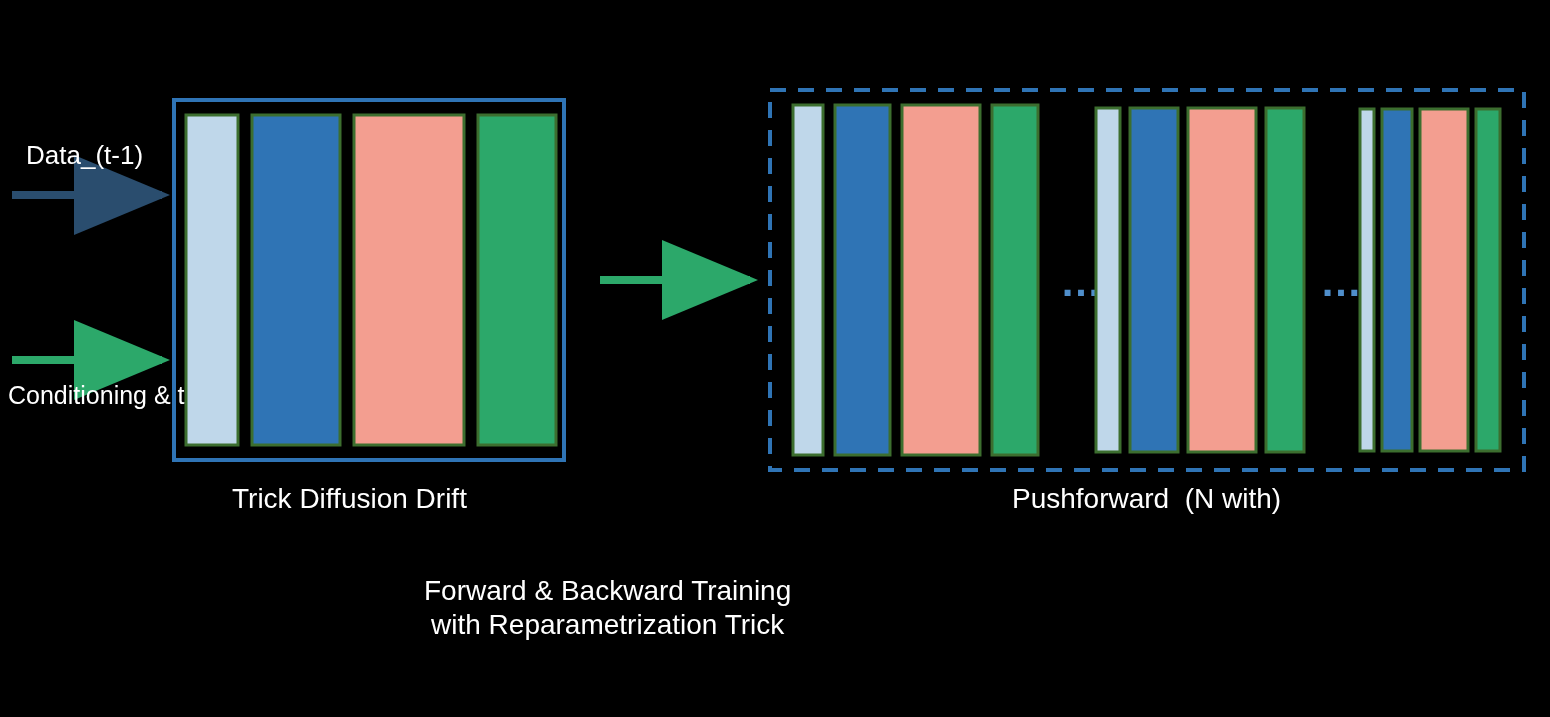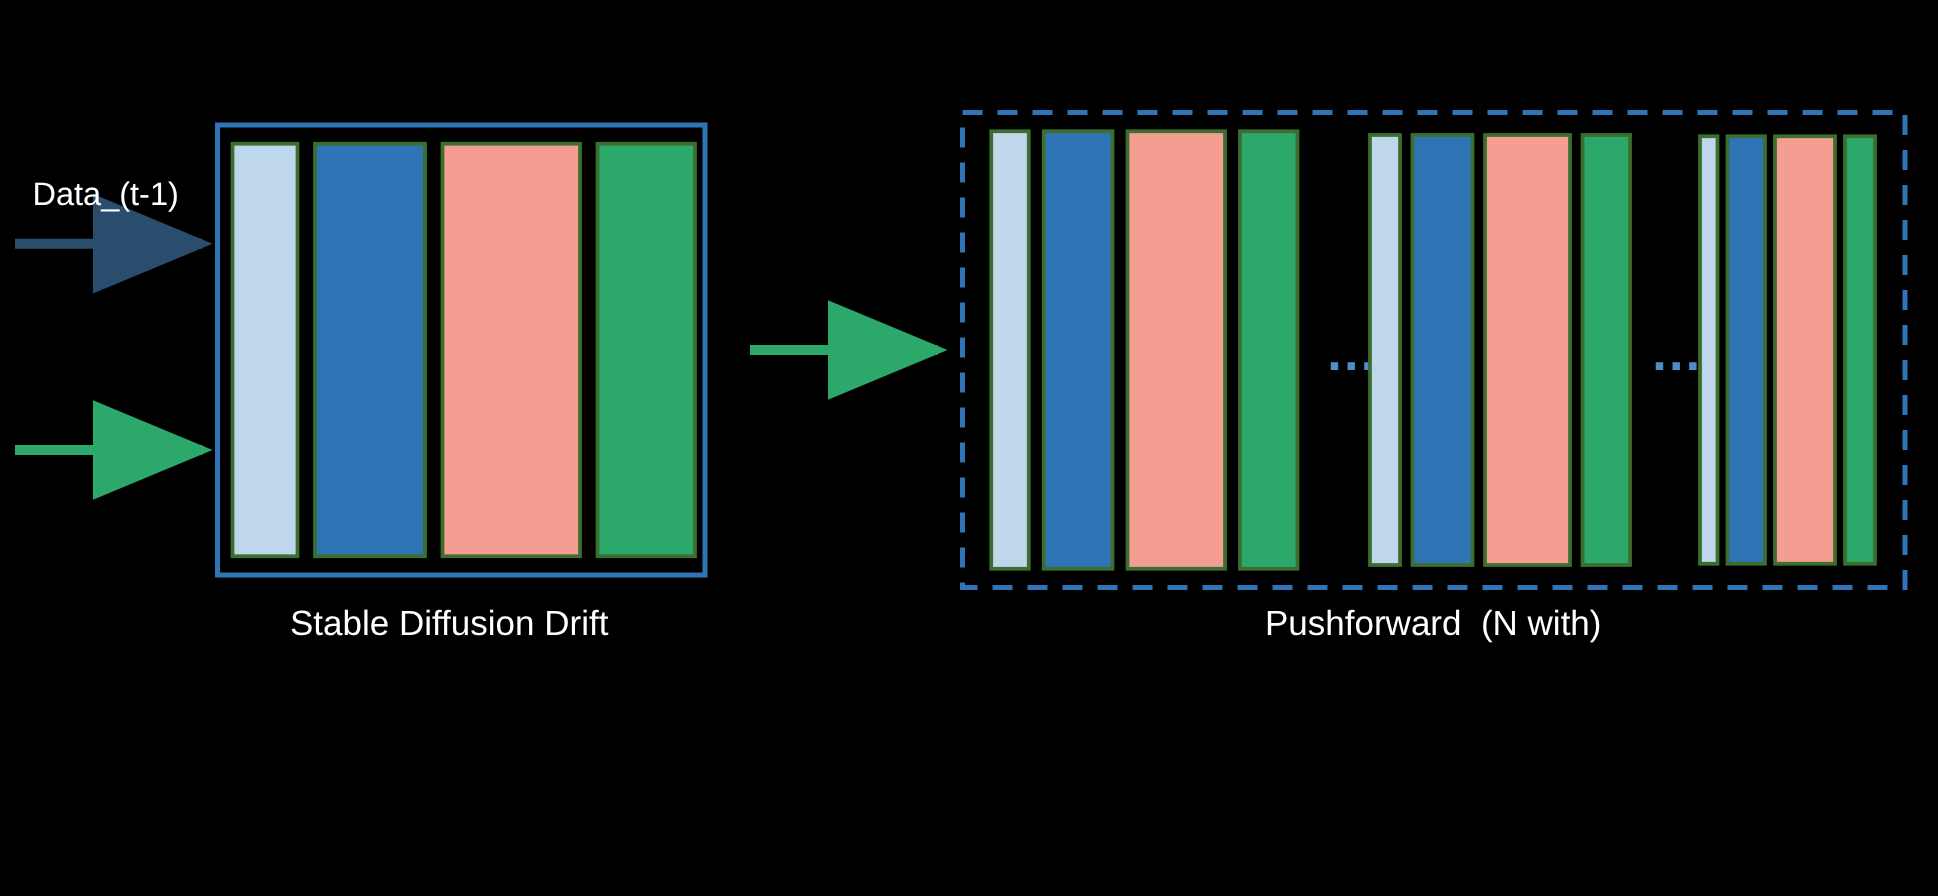--- a/index.html
+++ b/index.html
@@ -76,21 +76,24 @@
     </g>
 
     <line x1="12" y1="195" x2="162" y2="195" stroke="#2a4d6e" stroke-width="8" marker-end="url(#arrow-data)"></line>
 
     <line x1="12" y1="360" x2="162" y2="360" stroke="#2ca86a" stroke-width="8" marker-end="url(#arrow-cond)"></line>
 
     <line x1="600" y1="280" x2="750" y2="280" stroke="#2ca86a" stroke-width="8" marker-end="url(#arrow-cond)"></line>
   </svg>
 
   
-  <div class="txt" style="left:232px; top:482px;">Stable Diffusion Drift</div>
+  <div class="txt" style="left:232px; top:482px;">Trick Diffusion Drift</div>
 
   <div class="txt" style="left:1012px; top:482px;">Pushforward  (N with)</div>
 
+  <div class="txt" style="left:424px; top:574px; text-align:center;">Forward &amp; Backward Training
+with Reparametrization Trick</div>
 
   <div class="txt" style="left:26px; top:140px; font-size:26px;">Data_(t-1)</div>
 
+  <div class="txt" style="left:8px; top:380px; font-size:25px; max-width:200px; white-space:normal;">Conditioning &amp; t</div>
 
 </div>
 
 </body></html>

